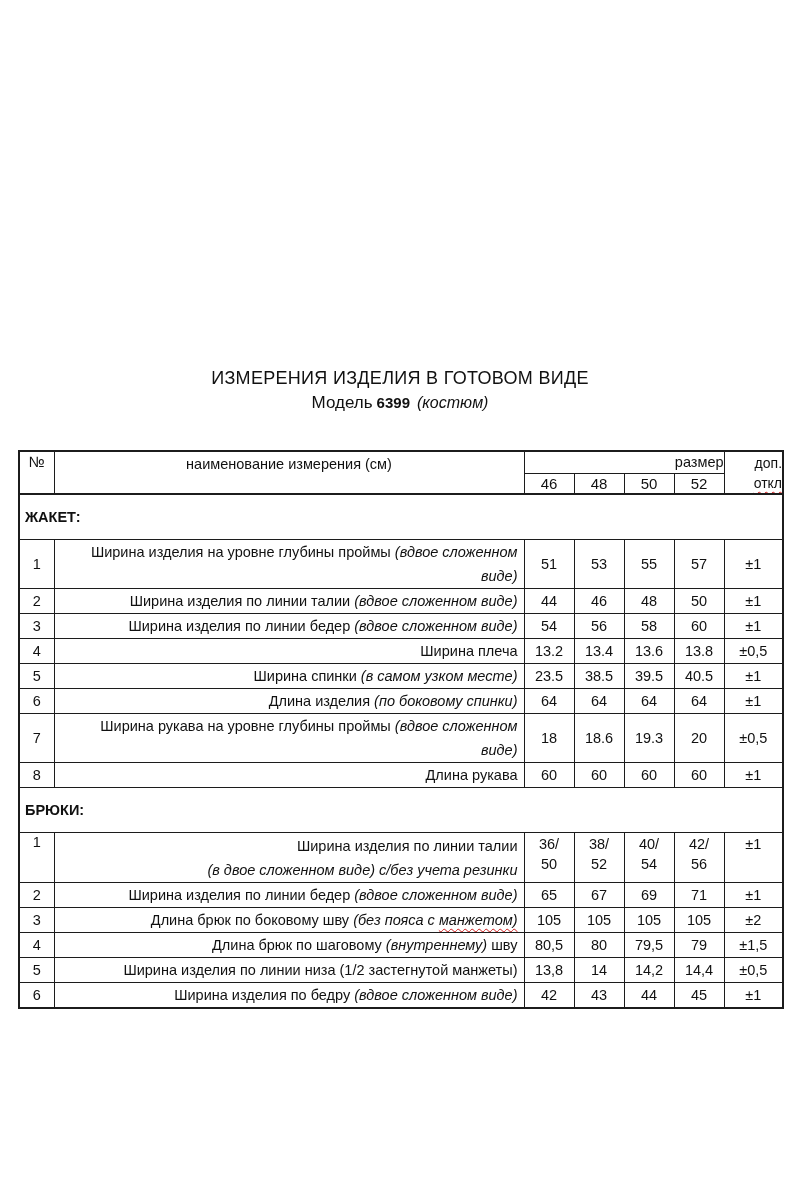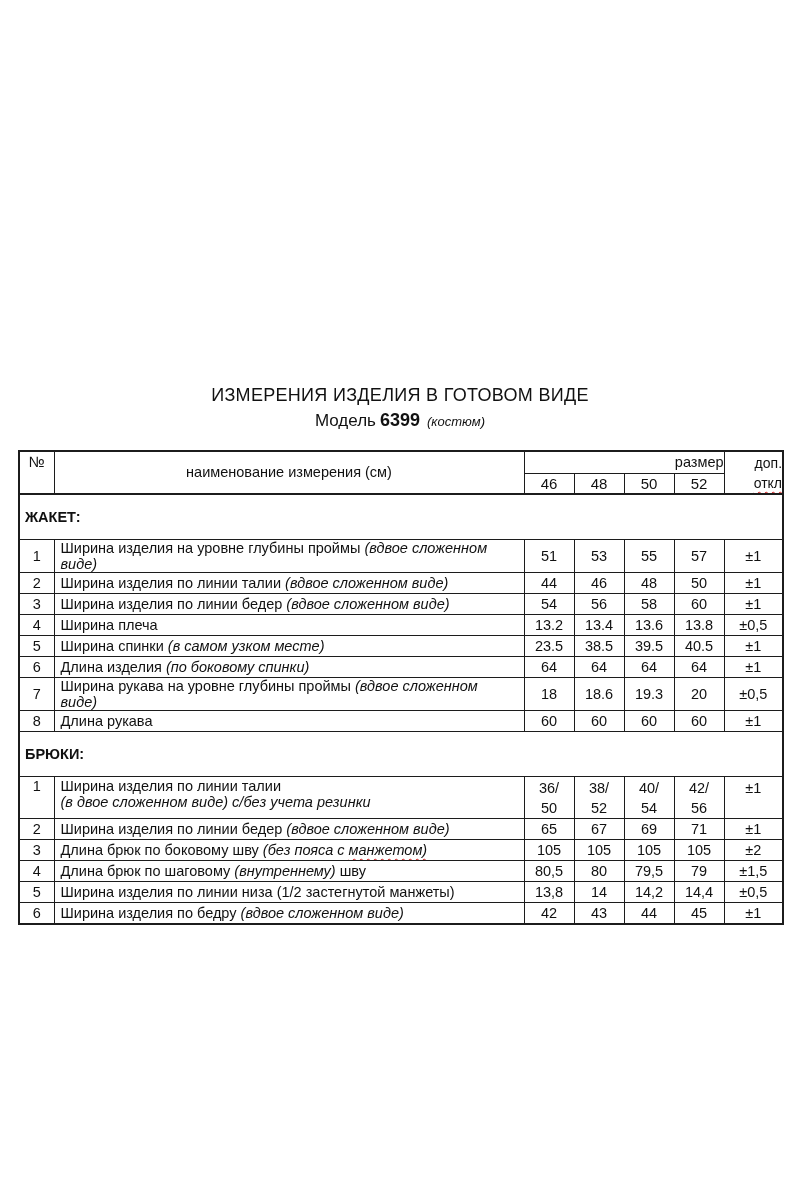--- a/index.html
+++ b/index.html
@@ -11,42 +11,42 @@
   }
   .page {
     position: relative;
     width: 800px;
     height: 1200px;
     background: #ffffff;
     overflow: hidden;
   }
   .title-block {
     position: absolute;
-    top: 384px;
+    top: 367px;
     left: 0;
     width: 100%;
     text-align: center;
   }
   .title-main {
     font-size: 18px;
     line-height: 23px;
     letter-spacing: 0.3px;
   }
   .title-model {
     font-size: 17px;
     line-height: 26px;
   }
   .title-model .model-number {
     font-weight: bold;
-    font-size: 18px;
+    font-size: 15px;
     margin: 0 4px;
   }
   .title-model .model-note {
     font-style: italic;
-    font-size: 13px;
+    font-size: 16px;
     margin-left: 3px;
   }
   .title-height {
     font-size: 17px;
     line-height: 21px;
   }
 
   table.meas {
     position: absolute;
     top: 450px;
@@ -70,21 +70,21 @@
   .meas thead tr.hrow1 { height: 21px; }
   .meas thead tr.hrow2 { height: 20px; }
   th.h-num {
     vertical-align: top;
     text-align: center;
     font-size: 15px;
     padding-top: 1px;
   }
   th.h-name {
     vertical-align: top;
-    padding-top: 12px;
+    padding-top: 4px;
   }
   th.h-size { text-align: right; vertical-align: middle; }
   th.h-sizeval {
     font-weight: bold;
     font-size: 15px;
     text-align: center;
     vertical-align: middle;
   }
   th.h-tol {
     vertical-align: top;
@@ -101,21 +101,21 @@
     text-underline-offset: 3px;
   }
   .meas tbody td { height: 20px; vertical-align: middle; }
   .meas tr.section-row td {
     font-weight: bold;
     text-align: left;
     padding: 12px 5px;
     height: 20px;
   }
   .meas td.c-num { text-align: center; }
-  .meas td.c-name { text-align: left; padding: 0 6px; white-space: pre-line; line-height: 16px; }
+  .meas td.c-name { text-align: right; padding: 0 6px; white-space: pre-line; line-height: 24px; }
   .meas td.c-val, .meas td.c-tol { text-align: center; white-space: pre-line; line-height: 20px; }
   .meas tr.tall td { height: 40px; vertical-align: top; padding-top: 1px; }
   .meas td i, .meas td .it { font-style: italic; }
 </style>
 </head>
 <body>
 
 <div class="page">
 
   <div class="title-block">

